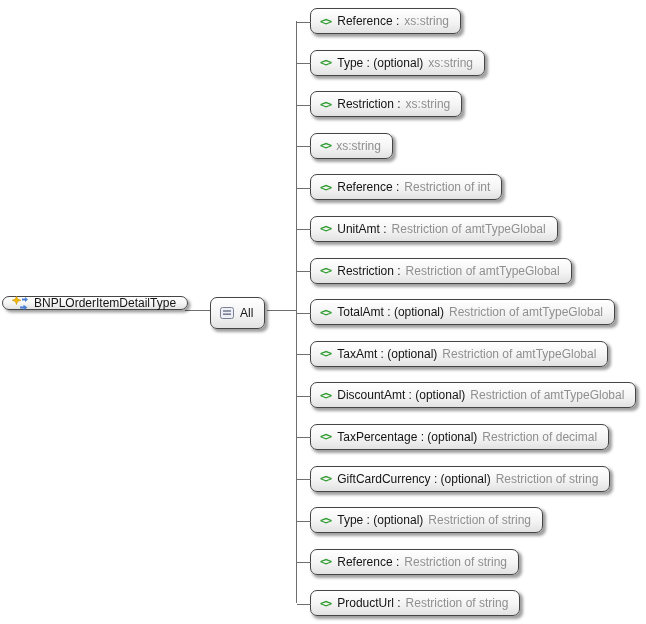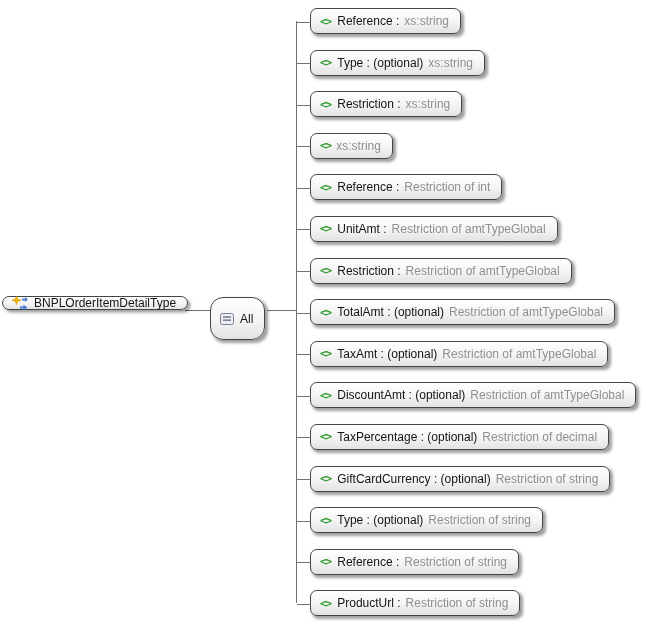--- a/index.html
+++ b/index.html
@@ -23,21 +23,21 @@
     border: 1px solid #454545;
     border-radius: 7px;
     background: linear-gradient(to bottom, #ffffff 0%, #f4f4f4 55%, #e2e2e2 100%);
     box-shadow: 2.5px 2.5px 3px rgba(0,0,0,0.38);
     font-size: 12px;
     color: #141414;
     white-space: nowrap;
   }
 
   .root-box { position: absolute; left: 2px; top: 296px; height: 14px; }
-  .all-box  { position: absolute; left: 210px; top: 297px; height: 43px; border-radius: 13px; }
+  .all-box  { position: absolute; left: 210px; top: 297px; height: 32px; }
 
   .rows {
     position: absolute;
     left: 310px;
     top: 8px;
     display: flex;
     flex-direction: column;
     row-gap: 15.6px;
     align-items: flex-start;
   }

